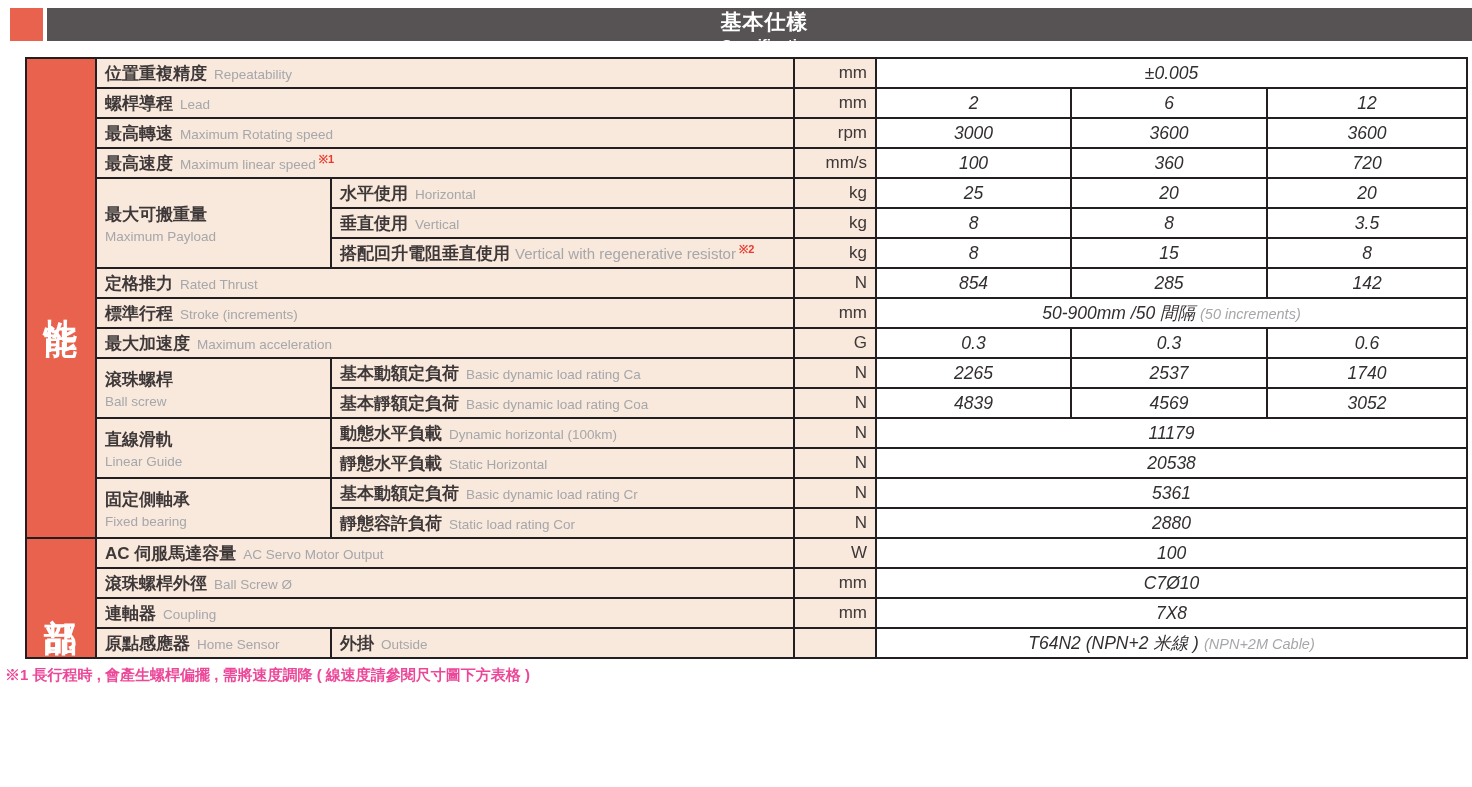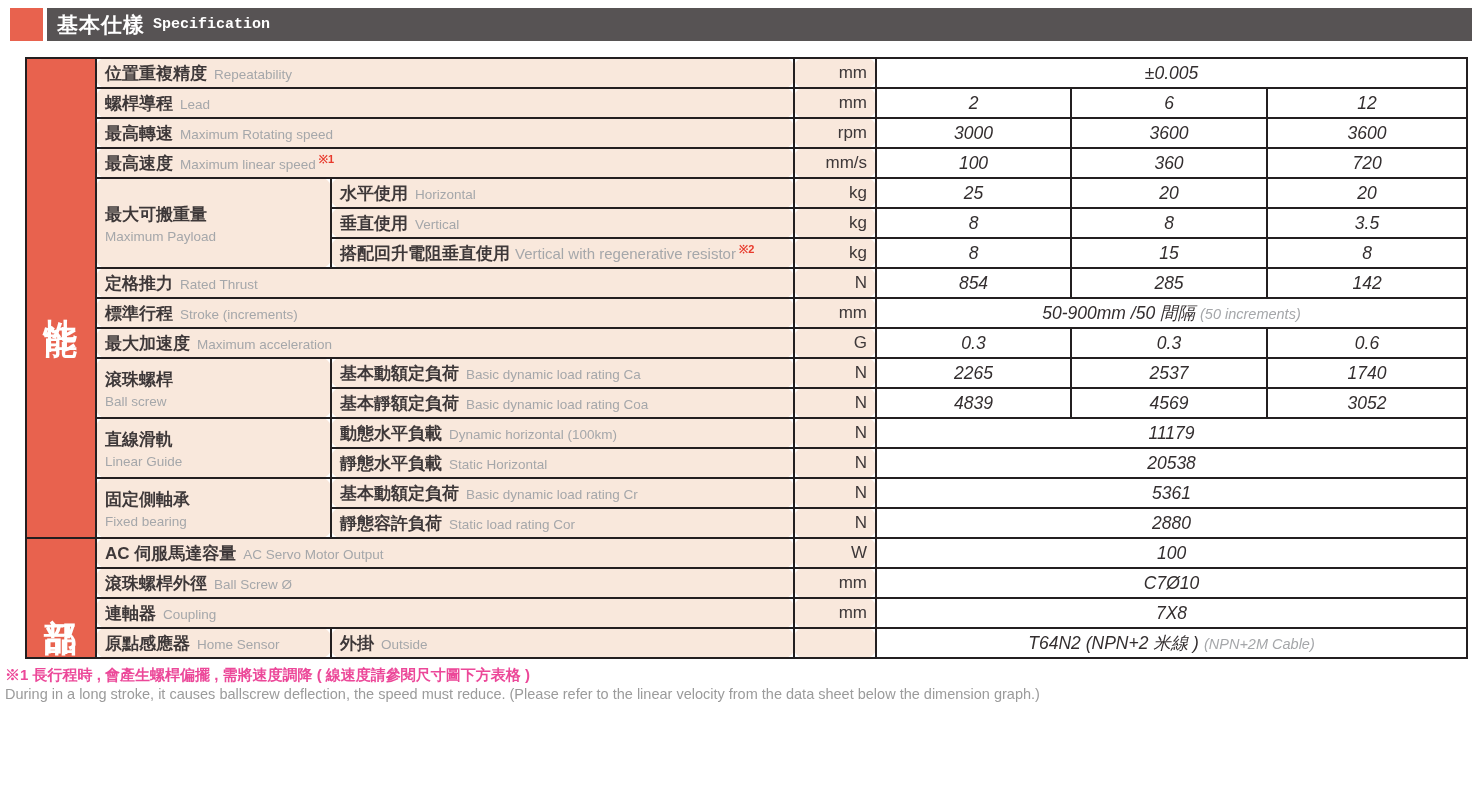--- a/index.html
+++ b/index.html
@@ -12,43 +12,43 @@
 
   
   .title-bar { position:relative; height:33px; margin-top:8px; }
   .title-accent {
     position:absolute; left:10px; top:0; width:33px; height:33px;
     background:#E8624E;
   }
   .title-text-bar {
     position:absolute; left:47px; right:0; top:0; height:33px;
     background:#575354; color:#ffffff;
-    display:flex; align-items:center; padding-left:10px;
+    display:flex; align-items:center; padding-left:10px;flex-direction:column;
   }
   .title-zh { font-size:21px; font-weight:bold; letter-spacing:1px; }
-  .title-en { font-size:15px; font-weight:bold; margin-left:8px;font-family:Liberation Mono, monospace; }
+  .title-en { font-size:15px; font-weight:bold; margin-left:8px; }
 
   
   table.spec {
     border-collapse:collapse; table-layout:fixed;
     width:1441px; margin:16px 0 0 25px;
   }
   table.spec td {
     border:2px solid #231F20; height:30px;
     padding:0 8px; overflow:hidden; white-space:nowrap;
   }
   td.side {
     background:#E8624E; padding:0; text-align:center; vertical-align:middle;
   }
   td.side .vert {
     writing-mode:vertical-rl; text-orientation:upright;
     margin:0 auto; color:#ffffff; font-weight:bold;
     font-size:33px; letter-spacing:6px; line-height:1;
   }
-  td.lbl, td.grp, td.unit { background:#F9E8DC;border-radius:10px; }
+  td.lbl, td.grp, td.unit { background:#F9E8DC; }
   td.lbl { text-align:left; padding-left:12px; }
   td.grp { text-align:left; padding-left:12px; vertical-align:middle; }
   .zh { font-size:17px; font-weight:bold; color:#3e3839; }
   .en { font-size:13.5px; font-weight:normal; color:#A5A7AA; margin-left:7px; }
   .en-compact { font-size:15px; margin-left:5px; }
   td.grp .en { display:block; margin-left:0; margin-top:3px; }
   sup.note { color:#E8392C; font-size:11px; font-weight:bold; margin-left:3px; }
   td.unit {
     text-align:right; padding-right:8px;
     font-size:17px; color:#3e3839;
@@ -232,14 +232,13 @@
       <td class="lbl"><span class="zh">原點感應器</span><span class="en">Home Sensor</span></td>
       <td class="lbl"><span class="zh">外掛</span><span class="en">Outside</span></td>
       <td class="unit"></td>
       <td class="val" colspan="3"><span>T64N2 (NPN+2 米線 )</span><span class="v-sub">(NPN+2M Cable)</span></td>
     </tr>
   </tbody>
 </table>
 
 <div class="footnotes">
   <div class="fn-zh">※1 長行程時 , 會產生螺桿偏擺 , 需將速度調降 ( 線速度請參閱尺寸圖下方表格 )</div>
-  <div class="fn-en">During in a long stroke, it causes ballscrew deflection, the speed must reduce. (Please refer to the linear velocity from the data sheet below the dimension graph.)</div>
 </div>
 
 </body></html>

